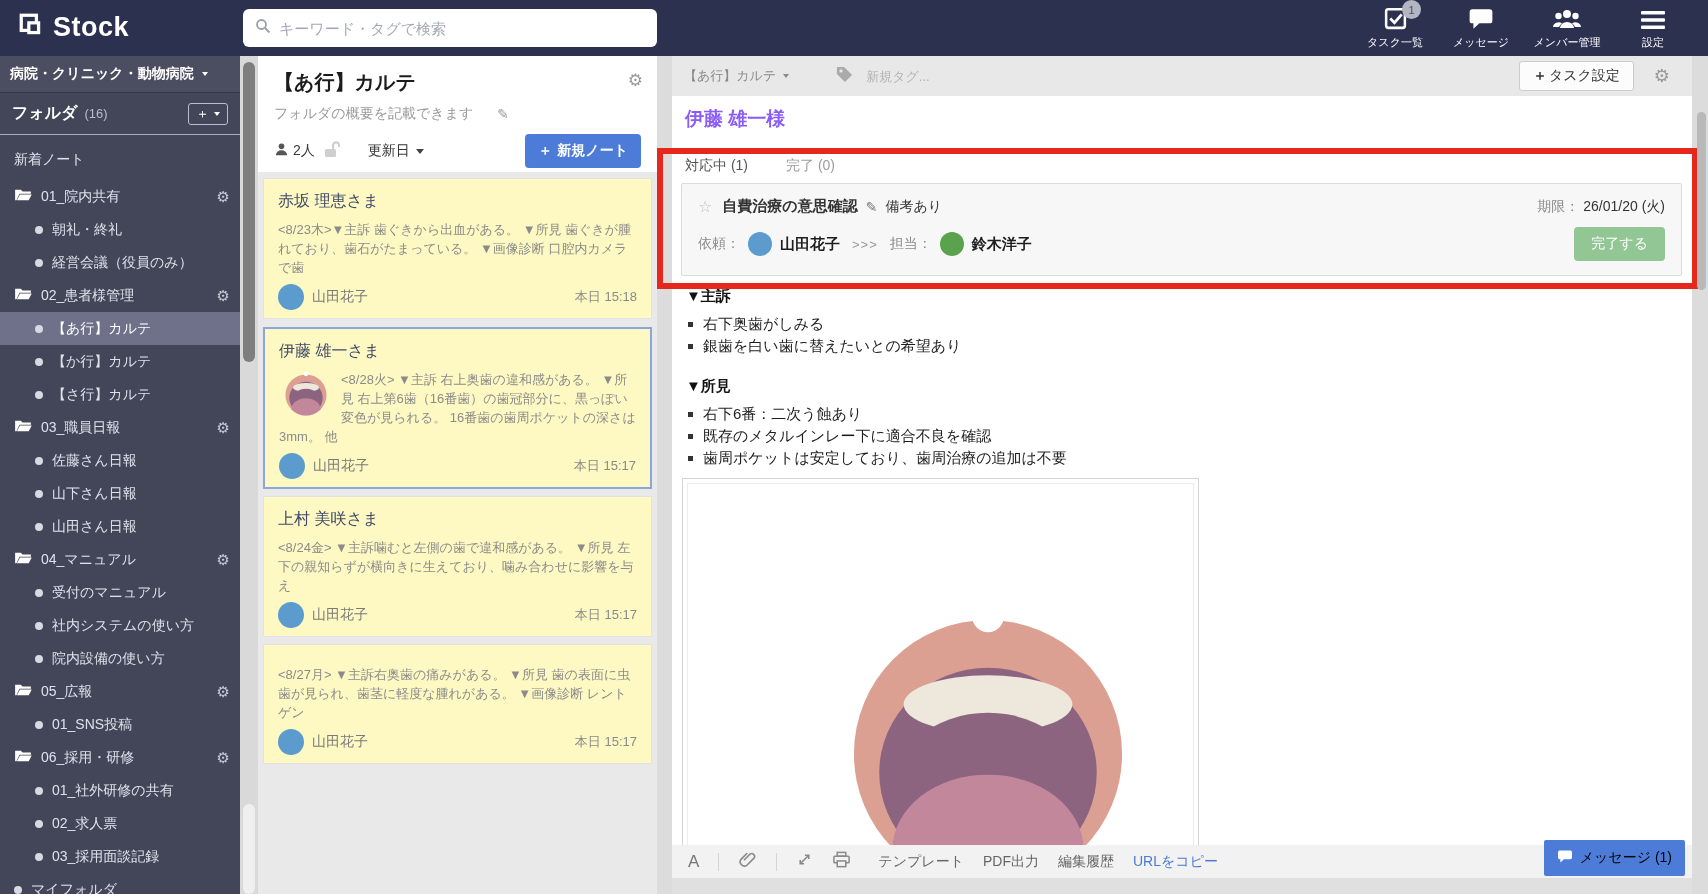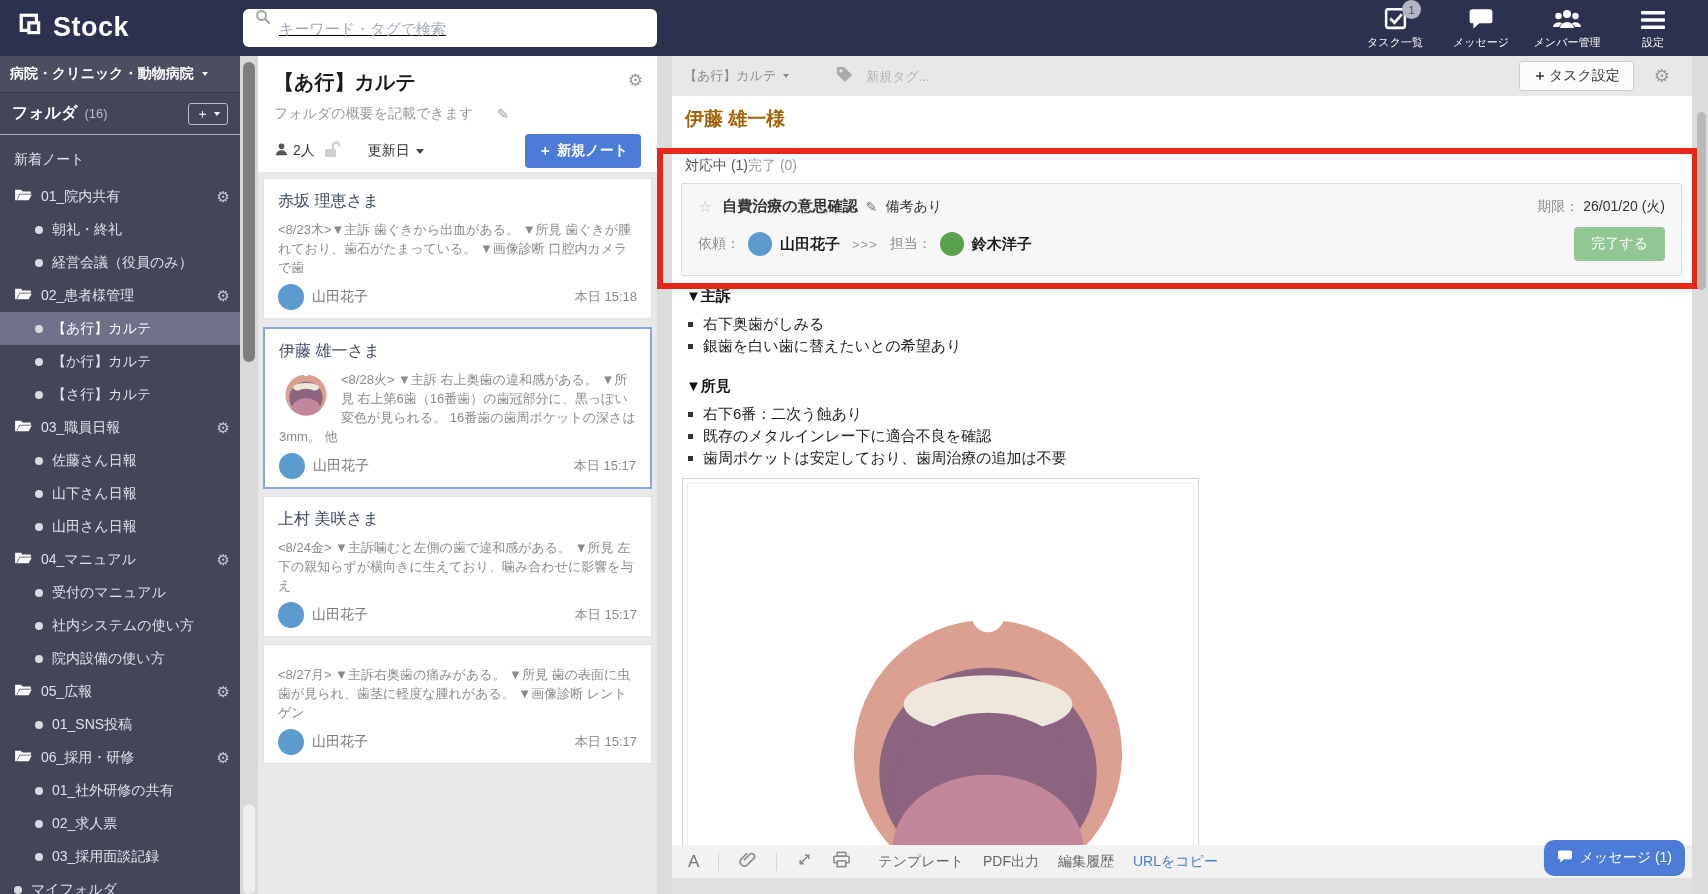--- a/index.html
+++ b/index.html
@@ -3,21 +3,21 @@
 <meta charset="utf-8">
 <style>
   * { margin:0; padding:0; box-sizing:border-box; }
   body { font-family:"Liberation Sans","DejaVu Sans",sans-serif; background:#bfbfbf; }
   .stage { position:relative; width:1708px; height:894px; background:#dcdcdc; overflow:hidden; }
 
   
   .topbar { position:absolute; left:0; top:0; width:1708px; height:56px; background:#2c3150; }
   .logo { position:absolute; left:18px; top:12px; display:flex; align-items:flex-start; gap:9px; color:#fff; }
   .logo-text { font-size:27px; font-weight:bold; letter-spacing:.5px; }
-  .search { position:absolute; left:243px; top:9px; width:414px; height:38px; background:#fff; border-radius:6px; display:flex; padding:0 12px; gap:8px;text-decoration:underline; }
+  .search { position:absolute; left:243px; top:9px; width:414px; height:38px; background:#fff; border-radius:6px; display:flex; align-items:center; padding:0 12px; gap:8px; }
   .search input { flex:1; border:none; outline:none; font-size:15px; color:#333; background:transparent; }
   .search input::placeholder { color:#a3aab6; }
   .nav { position:absolute; right:12px; top:5px; display:flex; }
   .nav-item { width:86px; display:flex; flex-direction:column; align-items:center; gap:4px; color:#fff; font-size:11px; position:relative; cursor:pointer; }
   .nav-item .ico { height:26px; display:flex; align-items:flex-end; }
   .badge { position:absolute; top:-5px; right:17px; width:19px; height:19px; border-radius:50%; background:#b2b6c2; color:#4a4e5e; font-size:11px; display:flex; align-items:center; justify-content:center; }
 
   
   .sidebar { position:absolute; left:0; top:56px; width:240px; height:838px; background:#434659; color:#dfe1ea; overflow:hidden; }
   .workspace { height:37px; background:#4b4d61; display:flex; align-items:center; gap:8px; padding:0 10px; font-size:14px; font-weight:bold; color:#fff; border-bottom:1px solid #35374a; }
@@ -43,21 +43,21 @@
   .notecol { position:absolute; left:258px; top:56px; width:399px; height:838px; background:#e9e9e9; }
   .nl-header { position:relative; height:116px; background:#fff; padding:13px 16px 0; }
   .nl-title { font-size:20px; font-weight:bold; color:#1c1c1c; }
   .nl-gear { position:absolute; right:14px; top:14px; color:#9a9a9a; font-size:17px; cursor:pointer; }
   .nl-desc { margin-top:9px; color:#9a9a9a; font-size:14px; display:flex; align-items:center; gap:24px; }
   .nl-controls { margin-top:11px; display:flex; align-items:center; }
   .members { display:flex; align-items:center; gap:4px; color:#3c3c3c; font-size:14px; }
   .sort { margin-left:28px; display:flex; align-items:center; gap:6px; color:#333; font-size:14px; cursor:pointer; }
   .newnote { margin-left:auto; background:#4d7cd8; color:#fff; border:none; border-radius:4px; font-size:14px; font-weight:bold; padding:8px 13px; display:flex; align-items:center; gap:5px; cursor:pointer; }
   .cards { padding:6px 5px; }
-  .card { background:#ffffff; border:1px solid #e2e2e2; margin-bottom:7px; padding:12px 14px 8px; cursor:pointer; overflow:hidden; }
+  .card { background:#fef9c3; border:1px solid #e2e2e2; margin-bottom:7px; padding:12px 14px 8px; cursor:pointer; overflow:hidden; }
   .card.sel { border:2px solid #8ba6db;margin-top:8px; }
   .card-title { font-size:16px; font-weight:500; color:#404a68; }
   .card-ex { margin-top:8px; color:#8b8b8b; font-size:13px; line-height:19px; }
   .thumb { float:left; width:54px; height:46px; margin:2px 8px 0 0; }
   .card-foot { margin-top:7px; display:flex; align-items:center; gap:8px; clear:both; }
   .avatar { width:26px; height:26px; border-radius:50%; flex:0 0 auto; }
   .av-blue { background:#5b9bcd; }
   .av-green { background:#5aa24e; }
   .card-author { color:#7a7a7a; font-size:14px; }
   .card-time { margin-left:auto; color:#8a8a8a; font-size:13px; }
@@ -65,22 +65,22 @@
   
   .rp { position:absolute; left:672px; top:56px; width:1020px; height:838px; background:#fff; overflow:hidden; }
   .rp-top { height:40px; background:#e8e8e8; display:flex; align-items:center; padding:0 12px; }
   .rp-bc { display:flex; align-items:center; gap:7px; color:#8a8a8a; font-size:13px; cursor:pointer; }
   .tag-ico { margin-left:46px; }
   .tag-input { border:none; background:transparent; outline:none; font-size:13px; color:#701a75; width:220px; margin-left:12px; }
   .tag-input::placeholder { color:#b3b3b3; }
   .task-btn { margin-left:auto; height:30px; background:#fcfcfc; border:1px solid #ccc; border-radius:3px; padding:0 13px; font-size:14px; color:#333; display:flex; align-items:center; gap:2px; cursor:pointer; }
   .task-btn .plus { font-weight:bold; }
   .rp-gear { color:#999; font-size:18px; margin:0 10px 0 20px; cursor:pointer; }
-  .rp-title { position:absolute; left:13px; top:50px; font-size:19px; font-weight:600; color:#a16207; }
-  .tabs { position:absolute; left:13px; top:101px; display:flex; font-size:14px; }
+  .rp-title { position:absolute; left:13px; top:50px; font-size:19px; font-weight:600; color:#8b5cf6; }
+  .tabs { position:absolute; left:13px; top:101px; display:flex; gap:38px; font-size:14px; }
   .tab-active { color:#555; cursor:pointer; }
   .tab-done { color:#9c9c9c; cursor:pointer; }
   .taskcard { position:absolute; left:9px; top:127px; width:1001px; height:93px; background:#f7f7f7; border:1px solid #dcdcdc; border-radius:2px; padding:13px 16px; }
   .t-row { display:flex; align-items:center; gap:8px; }
   .t-row2 { margin-top:11px; }
   .star { color:#c4c4c4; font-size:16px; cursor:pointer; }
   .t-title { color:#333; font-size:15px; font-weight:600; margin-left:2px; }
   .pencil { color:#777; font-size:14px; }
   .t-flag { color:#333; font-size:14px; }
   .t-deadline { margin-left:auto; display:flex; align-items:center; gap:4px; font-size:14px; }
@@ -97,21 +97,21 @@
   .sec li::before { content:""; position:absolute; left:2px; top:9px; width:5px; height:5px; background:#333; }
   .frame { position:absolute; left:10px; top:422px; width:517px; height:400px; border:1px solid #d4d4d4; background:#fff; }
   .frame-inner { position:absolute; left:4px; top:4px; right:4px; bottom:0; border:1px solid #ececec; border-bottom:none; overflow:hidden; }
   .mouth-big { position:absolute; left:150px; top:120px; }
   .rp-toolbar { position:absolute; left:0; top:789px; width:1020px; height:33px; background:#f2f2f2; display:flex; align-items:center; gap:19px; padding:0 16px; z-index:5; }
   .tb-sep { width:1px; height:18px; background:#d4d4d4; }
   .tb-a { color:#777; font-size:17px; font-weight:500; cursor:pointer; }
   .tb-text { color:#666; font-size:14px; cursor:pointer; }
   .tb-link { color:#4a7bd0; font-size:14px; cursor:pointer; }
   .rp-strip { position:absolute; left:0; top:822px; width:1020px; height:16px; background:#e0e0e0; }
-  .msg-btn { position:absolute; right:7px; top:784px; background:#4d7cd8; color:#ffffff; border:none; border-radius:10px; padding:9px 13px; font-size:14px; display:flex; align-items:center; gap:7px; z-index:10; cursor:pointer; }
+  .msg-btn { position:absolute; right:7px; top:784px; background:#4d7cd8; color:#000000; border:none; border-radius:2px; padding:9px 13px; font-size:14px; display:flex; align-items:center; gap:7px; z-index:10; cursor:pointer; }
 
   
   .redbox { position:absolute; left:657px; top:148px; width:1041px; height:141px; border:6px solid #e6281c; z-index:50; pointer-events:none; }
 
   .caret { width:0; height:0; border-left:4px solid transparent; border-right:4px solid transparent; border-top:5px solid currentColor; display:inline-block; }
   .caret.small { border-left-width:3px; border-right-width:3px; border-top-width:4px; }
 </style>
 </head>
 <body>
 

